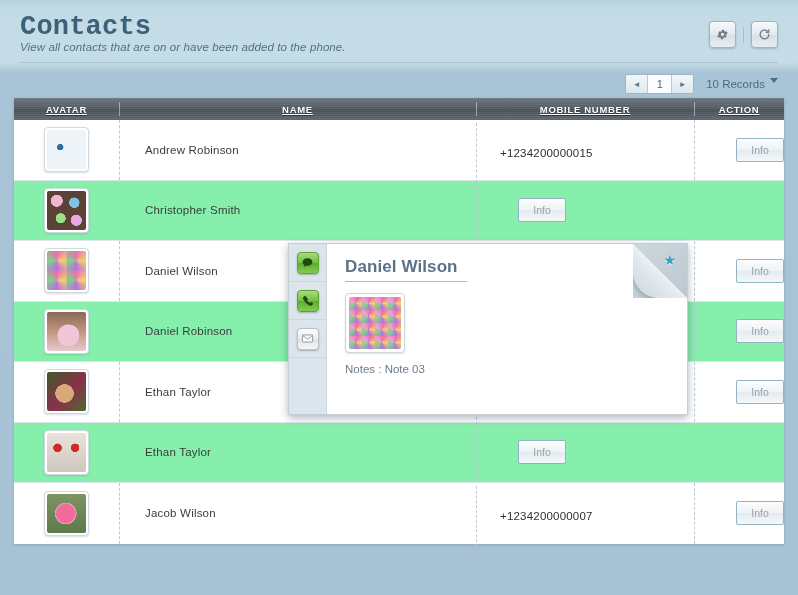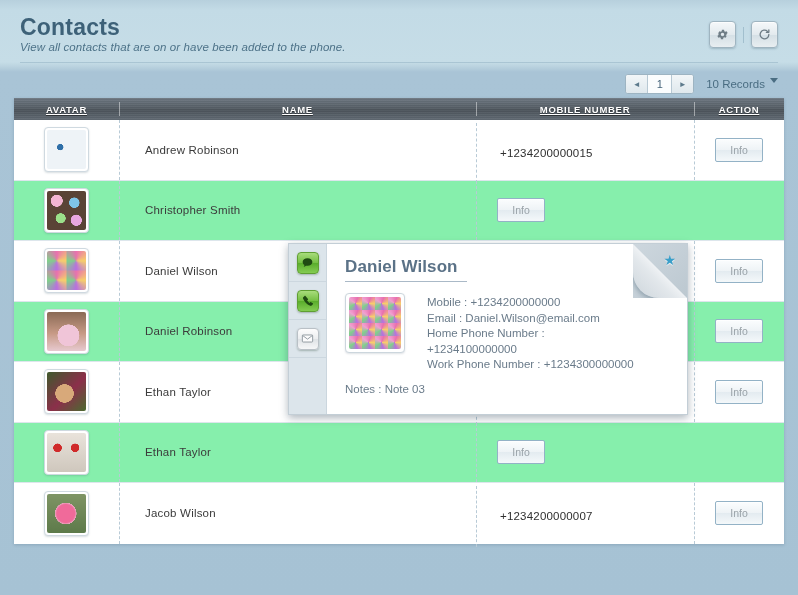--- a/index.html
+++ b/index.html
@@ -19,22 +19,22 @@
     background: linear-gradient(to bottom, #b7d0dd 0px, #c3dbe6 10px, #c6dde7 62px, #bcd4e0 66px, #a9c4d6 72px, #a6c2d4 100%);
   }
 
   
   .header {
     position: relative;
     height: 66px;
     padding: 14px 22px 0 20px;
   }
   .header-title {
-    font-family: Liberation Sans, sans-serif;
-    font-size: 23px;
+    font-family: Liberation Mono, monospace;
+    font-size: 27px;
     font-weight: bold;
     color: #3d6178;
     letter-spacing: .2px;
     line-height: 26px;
   }
   .header-sub {
     font-size: 11.5px;
     font-style: italic;
     color: #4d7288;
     margin-top: 1px;
@@ -184,21 +184,21 @@
     content: "";
     position: absolute;
     left: 0; top: 0; bottom: 0;
     width: 0;
     border-left: 1px dashed #b8cad6;
   }
 
   .td.c-avatar { justify-content: center; }
   .td.c-name   { padding-left: 26px; }
   .td.c-mobile { padding-left: 24px; margin-top: 6px; }
-  .td.c-action { justify-content: center; }
+  .td.c-action { justify-content: flex-end; }
 
   .avatar {
     width: 45px; height: 45px;
     border: 1px solid #cfd9e0;
     border-radius: 4px;
     background: #fff;
     padding: 2px;
     box-shadow: 0 1px 2px rgba(40,70,90,.18);
     overflow: hidden;
   }
@@ -559,26 +559,19 @@
       </div>
       <div class="star">★</div>
 
       <div class="popup-title">Daniel Wilson</div>
       <div class="popup-title-rule"></div>
 
       <div class="popup-main">
         <div class="popup-avatar">
           <div class="img" style="background:conic-gradient(from 20deg,#e86fb0,#f7d06a,#b86fe0,#7fd18a,#f0a0d0,#e86fb0);background-size:25% 25%"></div>
         </div>
-        <div class="popup-fields">
-          <div class="fline">Mobile :   +1234200000000</div>
-          <div class="fline">Email :   Daniel.Wilson@email.com</div>
-          <div class="fline">Home Phone Number :</div>
-          <div class="fline">+1234100000000</div>
-          <div class="fline">Work Phone Number :   +1234300000000</div>
-        </div>
       </div>
 
       <div class="popup-notes">Notes :   Note 03</div>
     </div>
   </div>
 
 </div>
 
 </body></html>

